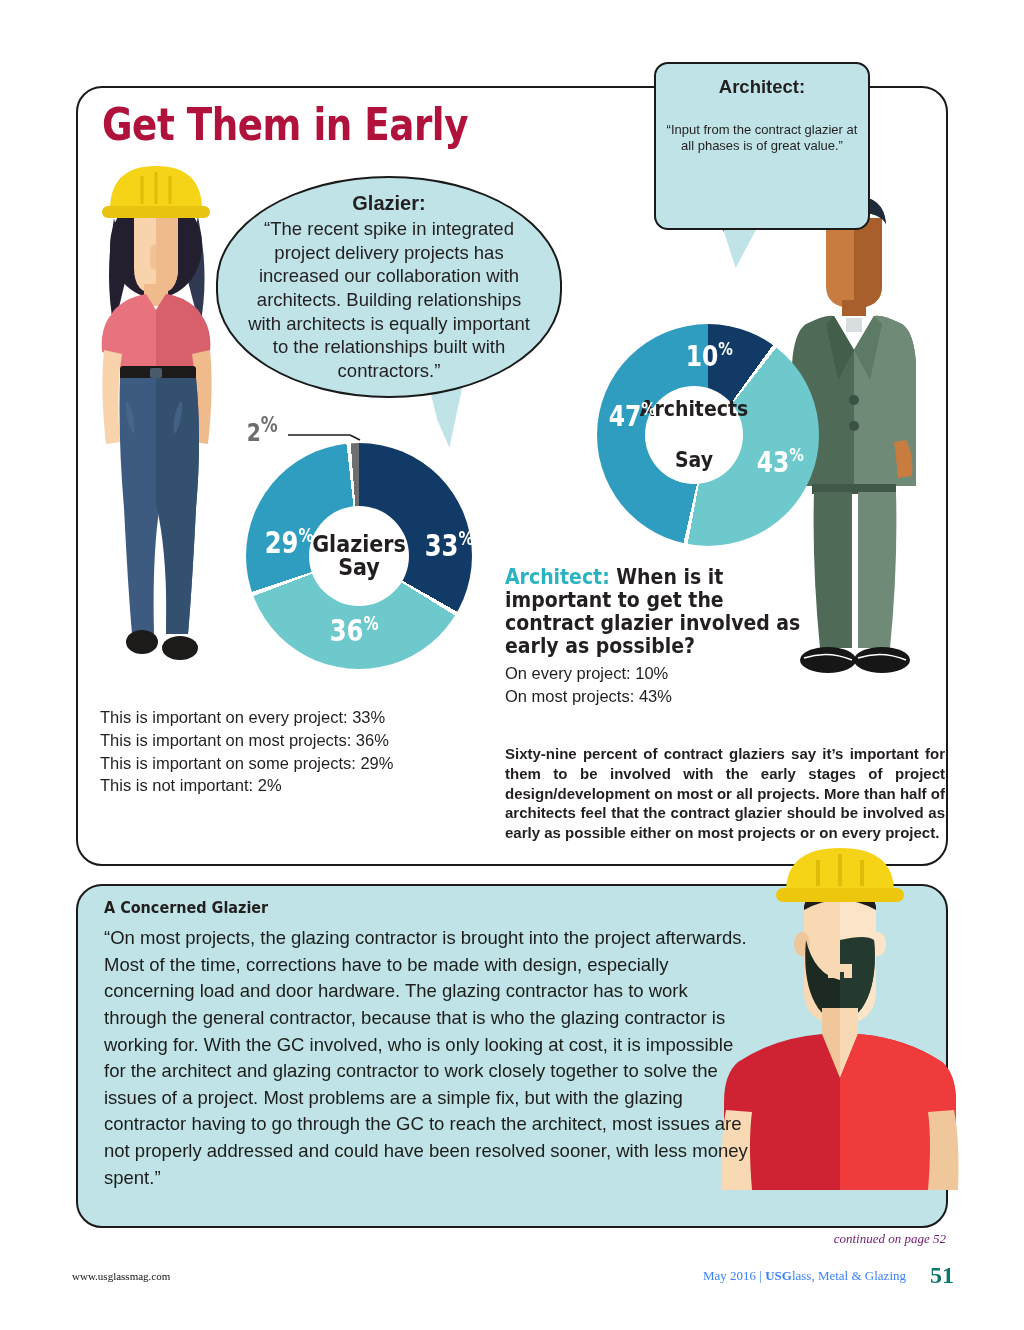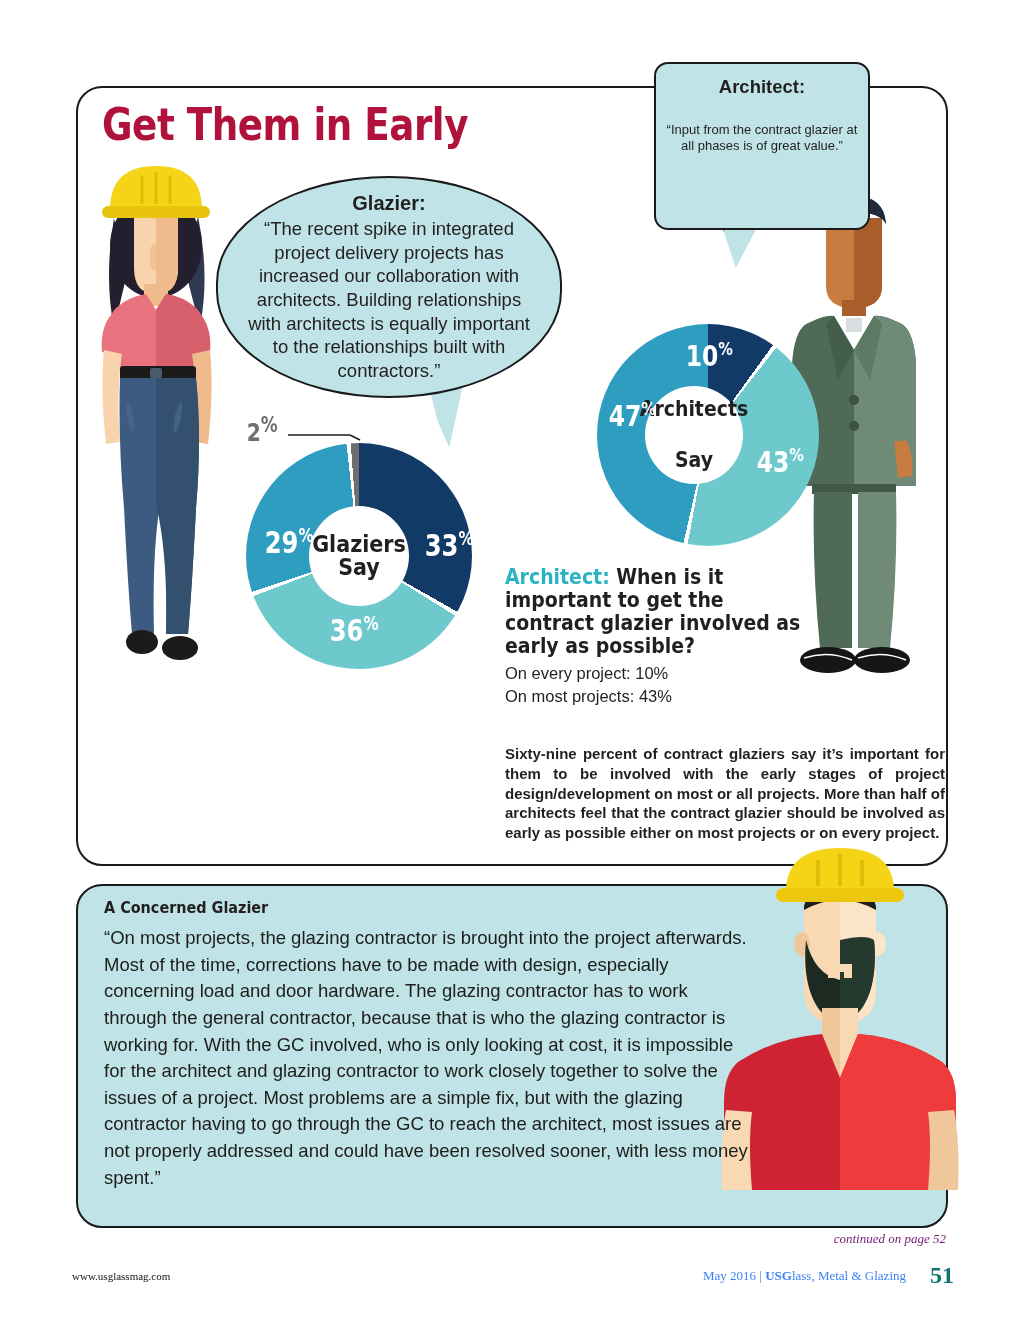--- a/index.html
+++ b/index.html
@@ -292,20 +292,26 @@
       <span>Architects</span>
       <span>Say</span>
     </div>
   </div>
   <div class="slice-label" id="lbl-a-10">10<sup>%</sup></div>
   <div class="slice-label" id="lbl-a-43">43<sup>%</sup></div>
   <div class="slice-label" id="lbl-a-47">47<sup>%</sup></div>
 </div>
 
 <div class="qblock" id="q-glazier">
+  <div class="qlist">
+    <div>This is important on every project: 33%</div>
+    <div>This is important on most projects: 36%</div>
+    <div>This is important on some projects: 29%</div>
+    <div>This is not important: 2%</div>
+  </div>
 </div>
 
 <div class="qblock" id="q-architect">
   <div class="qhead">
     <span class="who">Architect:</span><span> When is it important to get the contract glazier involved as early as possible?</span>
   </div>
   <div class="qlist">
     <div>On every project: 10%</div>
     <div>On most projects: 43%</div>
   </div>

